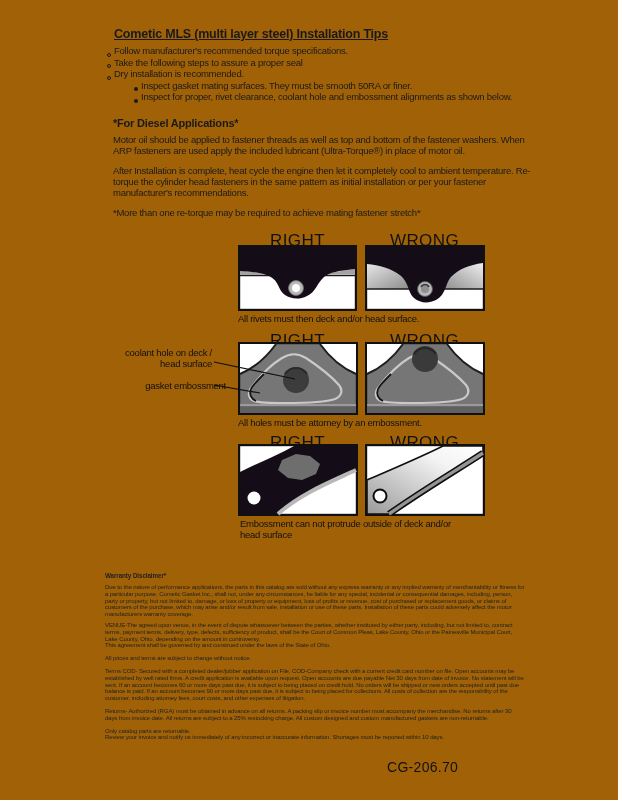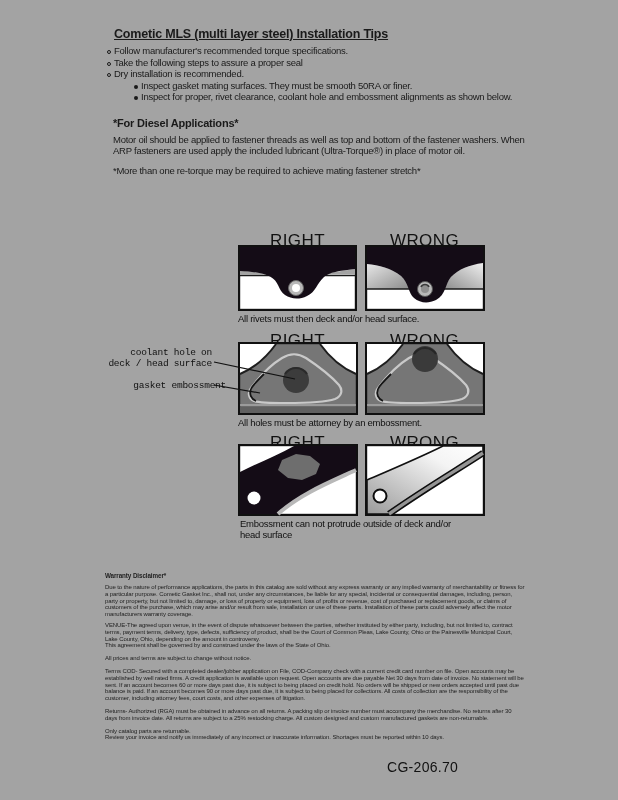--- a/index.html
+++ b/index.html
@@ -1,48 +1,48 @@
 <!DOCTYPE html>
 <html><head>
 <meta charset="utf-8">
 <style>
   * { margin:0; padding:0; box-sizing:border-box; }
   html,body { background:#e8e8e8; }
   .page {
-    position:relative; width:618px; height:800px; background:#a3a3a3;
+    position:relative; width:618px; height:800px; background:#a16207;
     font-family:"Liberation Sans", sans-serif; color:#1a1a1a; overflow:hidden;
     margin:0 auto;
   }
   
   .title {
     position:absolute; left:114px; top:27px;
     font-size:12.5px; font-weight:bold; letter-spacing:-0.2px;
     text-decoration:underline; white-space:nowrap;
   }
   .tips { position:absolute; left:107px; top:45px; width:440px; }
-  .tip-row { display:flex; align-items:center; line-height:11.5px; font-size:9.5px; letter-spacing:-0.25px; }
+  .tip-row { display:flex; align-items:flex-end; line-height:11.5px; font-size:9.5px; letter-spacing:-0.25px; }
   .tip-row.sub { margin-left:27px; }
   .m-circle { flex:0 0 auto; width:4px; height:4px; border:1px solid #1a1a1a; border-radius:50%; margin:3px 3px 0 0; }
   .m-dot { flex:0 0 auto; width:4px; height:4px; background:#1a1a1a; border-radius:50%; margin:3px 3px 0 0; }
   
   .diesel { position:absolute; left:113px; top:117px; width:418px; }
   .diesel h2 { font-size:11px; font-weight:bold; letter-spacing:-0.2px; margin-bottom:5px; }
   .diesel p { font-size:9.5px; line-height:11px; letter-spacing:-0.25px; margin-bottom:9px; }
   
   .figures { position:absolute; left:0; top:228px; width:618px; height:320px; }
   .fig-label {
     position:absolute; width:119px; text-align:center;
     font-size:17px; letter-spacing:0.4px; color:#111;
   }
   .fig-box { position:absolute; width:120px; height:73px; }
   .fig-box svg { display:block; width:100%; height:100%; }
   .fig-caption { position:absolute; font-size:9.5px; letter-spacing:-0.25px; line-height:11px; color:#111; }
   .callout {
     position:absolute; text-align:right; font-size:9.5px; line-height:11px;
-    letter-spacing:-0.25px; color:#111;font-family:Liberation Mono, monospace;
+    letter-spacing:-0.25px; color:#111;
   }
   .leader-svg { position:absolute; left:0; top:0; width:618px; height:320px; pointer-events:none; }
   
   .legal { position:absolute; left:105px; top:572px; width:420px; color:#222; }
   .legal .lh { font-size:6.3px; font-weight:bold; margin-bottom:5px; letter-spacing:-0.1px; }
   .legal p { font-size:6px; line-height:6.8px; letter-spacing:-0.1px; }
   .legal p.gap4 { margin-bottom:4px; }
   .legal p.gap6 { margin-bottom:6px; }
   .legal p.gap0 { margin-bottom:0; }
   
@@ -74,20 +74,21 @@
     </div>
     <div class="tip-row sub">
       <span class="m-dot"></span>
       <span>Inspect for proper, rivet clearance, coolant hole and embossment alignments as shown below.</span>
     </div>
   </div>
 
   <div class="diesel">
     <h2>*For Diesel Applications*</h2>
     <p>Motor oil should be applied to fastener threads as well as top and bottom of the fastener washers. When ARP fasteners are used apply the included lubricant (Ultra-Torque®) in place of motor oil.</p>
+    <p>After Installation is complete, heat cycle the engine then let it completely cool to ambient temperature. Re-torque the cylinder head fasteners in the same pattern as initial installation or per your fastener manufacturer's recommendations.</p>
     <p>*More than one re-torque may be required to achieve mating fastener stretch*</p>
   </div>
 
   <div class="figures">
 
     <div class="fig-label" style="left:238px; top:3px;">RIGHT</div>
     <div class="fig-label" style="left:365px; top:3px;">WRONG</div>
 
     <div class="fig-box" style="left:238px; top:17px; height:66px; width:119px;">
       <svg viewBox="0 0 119 66">

